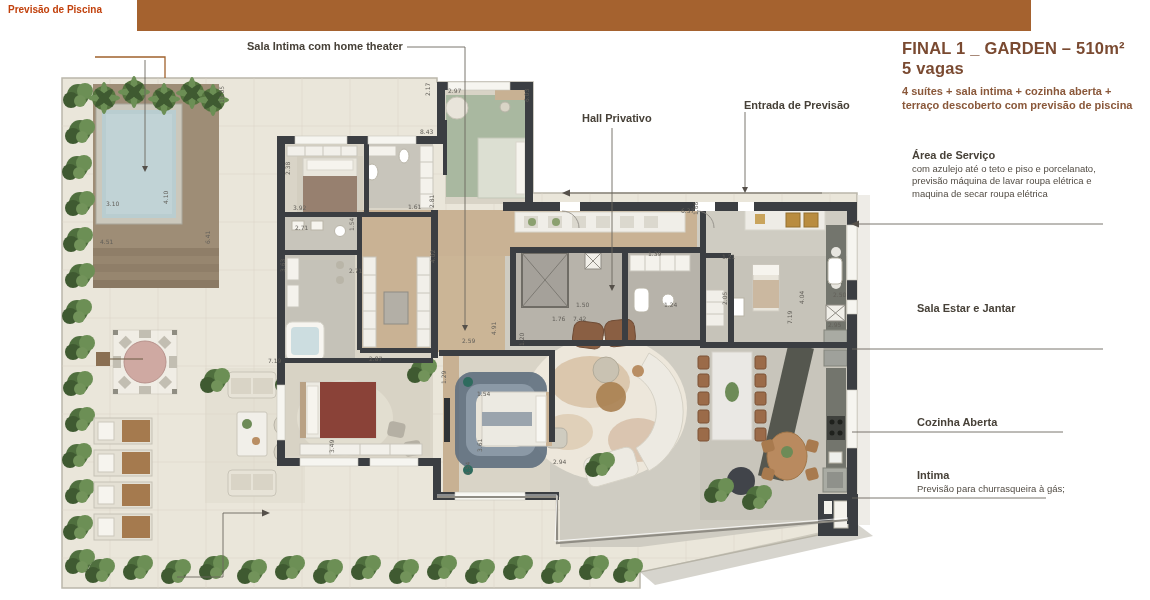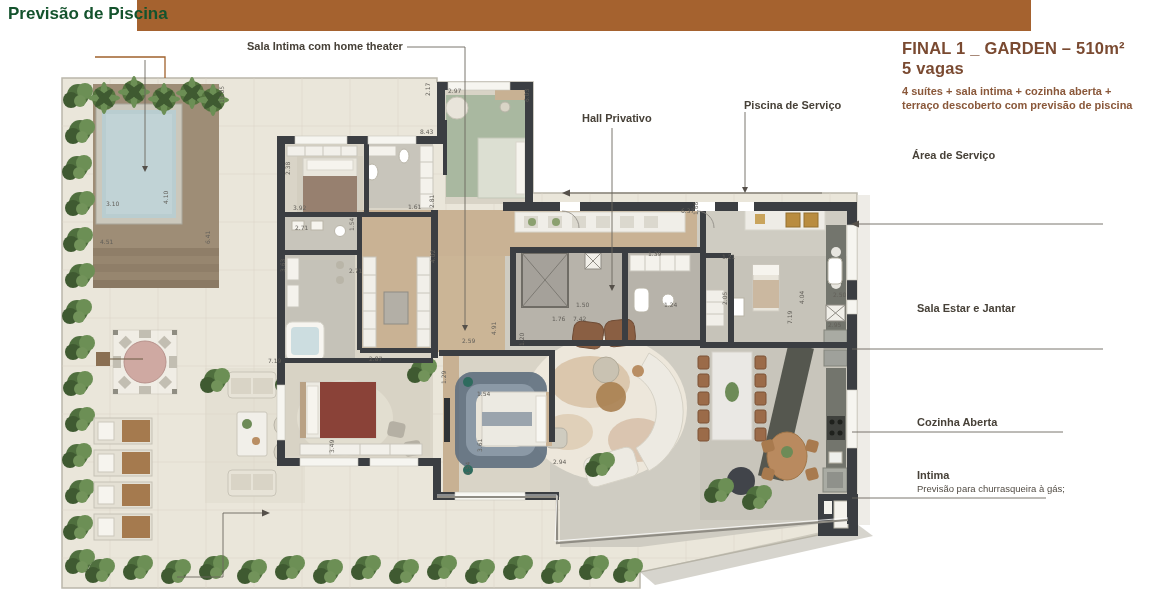--- a/index.html
+++ b/index.html
@@ -3,21 +3,21 @@
 <meta charset="utf-8">
 <style>
   html,body{margin:0;padding:0;}
   body{width:1150px;height:600px;position:relative;background:#ffffff;overflow:hidden;
        font-family:"Liberation Sans","DejaVu Sans",sans-serif;}
   .abs{position:absolute;}
   #top-bar{left:137px;top:0;width:894px;height:31px;background:#a5622f;}
   #plan-svg{left:0;top:0;width:1150px;height:600px;}
   
   #note-piscina{left:8px;top:4px;width:172px;z-index:5;}
-  #note-piscina .nt{font-size:17px;font-weight:bold;color:#14532d;margin-bottom:3px;}
+  #note-piscina .nt{font-size:10px;font-weight:bold;color:#c2410c;margin-bottom:3px;}
   #note-piscina .nb{font-size:10px;font-weight:500;color:#4e3b28;line-height:1.25;}
   
   .plan-label{font-size:11px;font-weight:bold;color:#474138;white-space:nowrap;z-index:4;text-align:center;}
   #lbl-sala-intima{left:247px;top:40px;}
   #lbl-hall{left:582px;top:112px;}
   #lbl-entrada{left:744px;top:99px;}
   
   #header-right{left:902px;top:39px;width:250px;z-index:5;}
   #header-right .t1,#header-right .t2{font-size:16.5px;font-weight:bold;color:#7a4a31;letter-spacing:.2px;line-height:1.2;}
   #header-right .sub{margin-top:5px;font-size:11px;font-weight:bold;color:#8a583a;line-height:1.3;}
@@ -511,33 +511,38 @@
     <text class="dim" transform="translate(833 297) rotate(0)">2.50</text>
     <text class="dim" transform="translate(828 327) rotate(0)">2.95</text>
   </svg>
 
 <div class="abs" id="note-piscina">
   <div class="nt">Previsão de Piscina</div>
 </div>
 
 <div class="abs plan-label" id="lbl-sala-intima">Sala Intima com home theater</div>
 <div class="abs plan-label" id="lbl-hall">Hall Privativo</div>
-<div class="abs plan-label" id="lbl-entrada">Piscina de Serviço</div>
+<div class="abs plan-label" id="lbl-entrada">Entrada de Previsão</div>
 
 <div class="abs" id="header-right">
   <div class="t1">FINAL 1 _ GARDEN – 510m²</div>
   <div class="t2">5 vagas</div>
   <div class="sub">
     <div>4 suítes + sala intima + cozinha aberta +</div>
     <div>terraço descoberto com previsão de piscina</div>
   </div>
 </div>
 
 <div class="abs annot" id="annot-servico">
   <div class="at">Área de Serviço</div>
+  <div class="ab">
+    <div>com azulejo até o teto e piso e porcelanato,</div>
+    <div>previsão máquina de lavar roupa elétrica e</div>
+    <div>maquina de secar roupa elétrica</div>
+  </div>
 </div>
 
 <div class="abs annot" id="annot-estar">
   <div class="at">Sala Estar e Jantar</div>
 </div>
 
 <div class="abs annot" id="annot-cozinha">
   <div class="at">Cozinha Aberta</div>
 </div>
 

